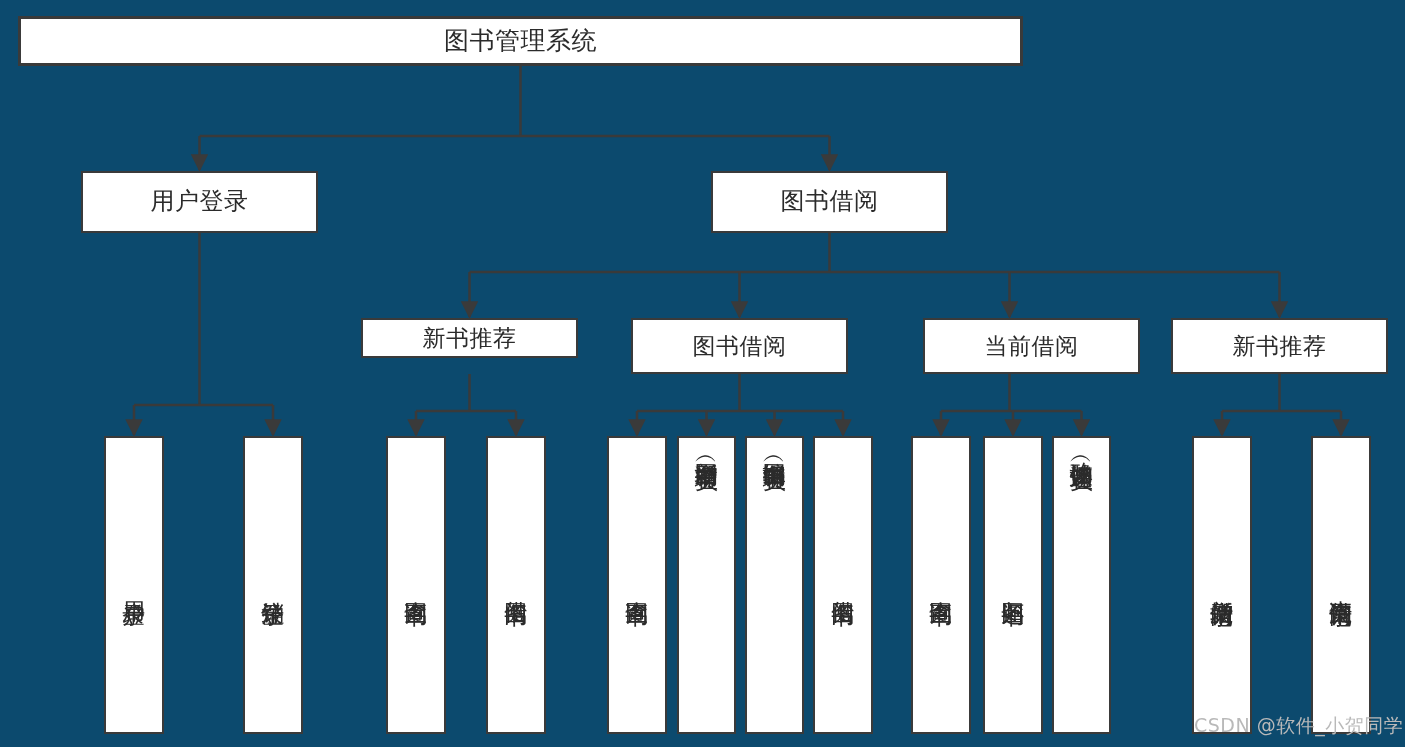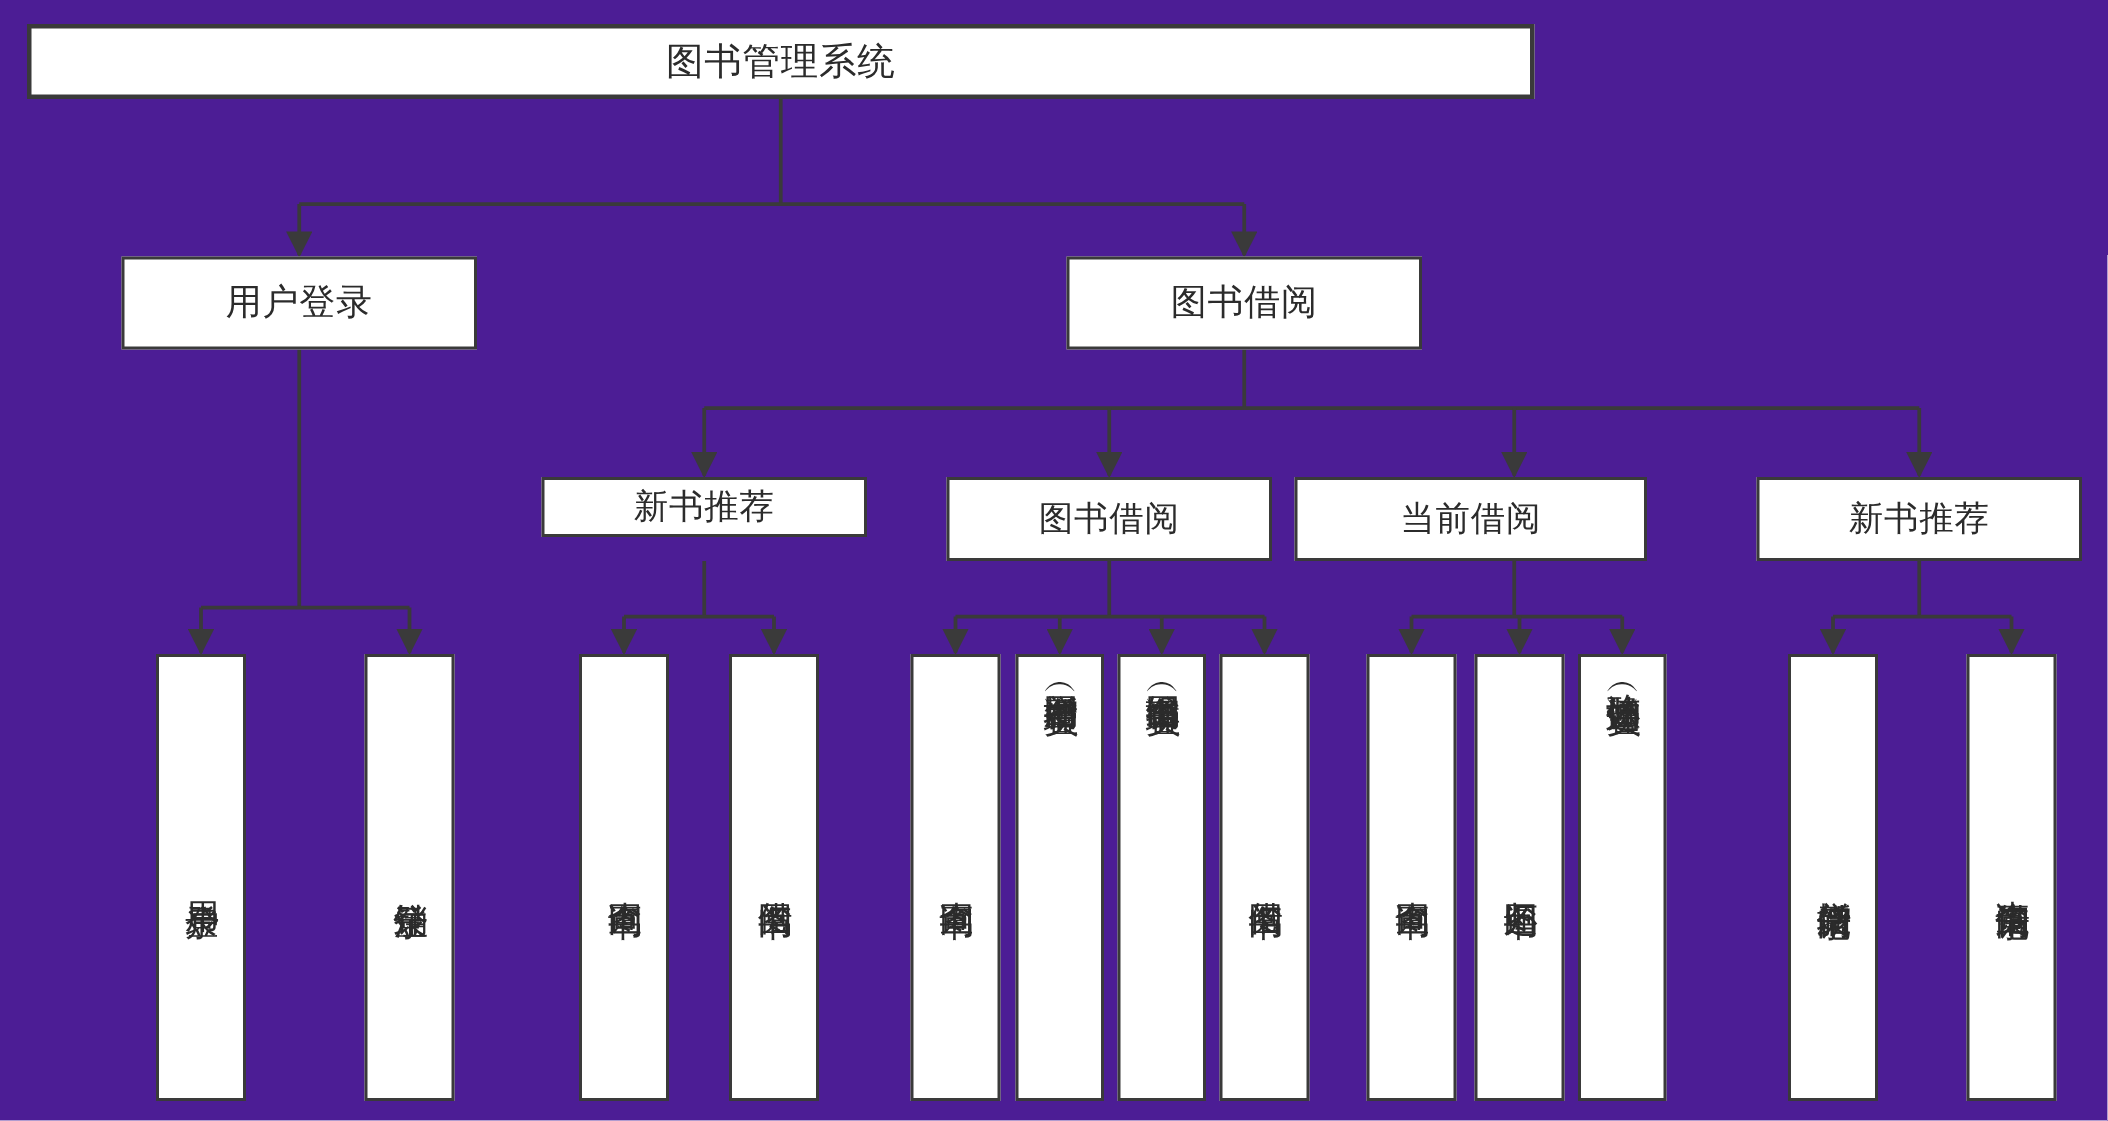--- a/index.html
+++ b/index.html
@@ -7,21 +7,21 @@
     padding: 0;
     background: #ffffff;
   }
   body {
     font-family: "DejaVu Sans", "Liberation Sans", sans-serif;
   }
   #diagram-root {
     position: relative;
     width: 1405px;
     height: 747px;
-    background: #4c1d95;
+    background: #0c4a6e;
     overflow: hidden;
   }
   svg.connectors {
     position: absolute;
     left: 0;
     top: 0;
     width: 1405px;
     height: 747px;
     pointer-events: none;
   }
@@ -138,21 +138,21 @@
       </div>
       <div class="node level-1" style="left: 711px; top: 171px; width: 237px; height: 62px;">
         <span class="node-label">图书借阅</span>
       </div>
       <div class="node level-2" style="left: 361px; top: 318px; width: 217px; height: 40px; align-items: center;">
         <span class="node-label">新书推荐</span>
       </div>
       <div class="node level-2" style="left: 631px; top: 318px; width: 217px; height: 56px;">
         <span class="node-label">图书借阅</span>
       </div>
-      <div class="node level-2" style="left: 863px; top: 318px; width: 235px; height: 56px;">
+      <div class="node level-2" style="left: 923px; top: 318px; width: 217px; height: 56px;">
         <span class="node-label">当前借阅</span>
       </div>
       <div class="node level-2" style="left: 1171px; top: 318px; width: 217px; height: 56px;">
         <span class="node-label">新书推荐</span>
       </div>
       <div class="node level-3 leaf" style="left: 104px; top: 436px; width: 60px; height: 298px;">
         <div class="leaf-inner">
           <span class="node-label">用户登录</span>
         </div>
       </div>
@@ -211,13 +211,14 @@
           <span class="node-label">新增借阅记录</span>
         </div>
       </div>
       <div class="node level-3 leaf" style="left: 1311px; top: 436px; width: 60px; height: 298px;">
         <div class="leaf-inner">
           <span class="node-label">查询借阅记录</span>
         </div>
       </div>
     </div>
 
+  <div class="watermark">CSDN @软件_小贺同学</div>
 </div>
 
 </body></html>

